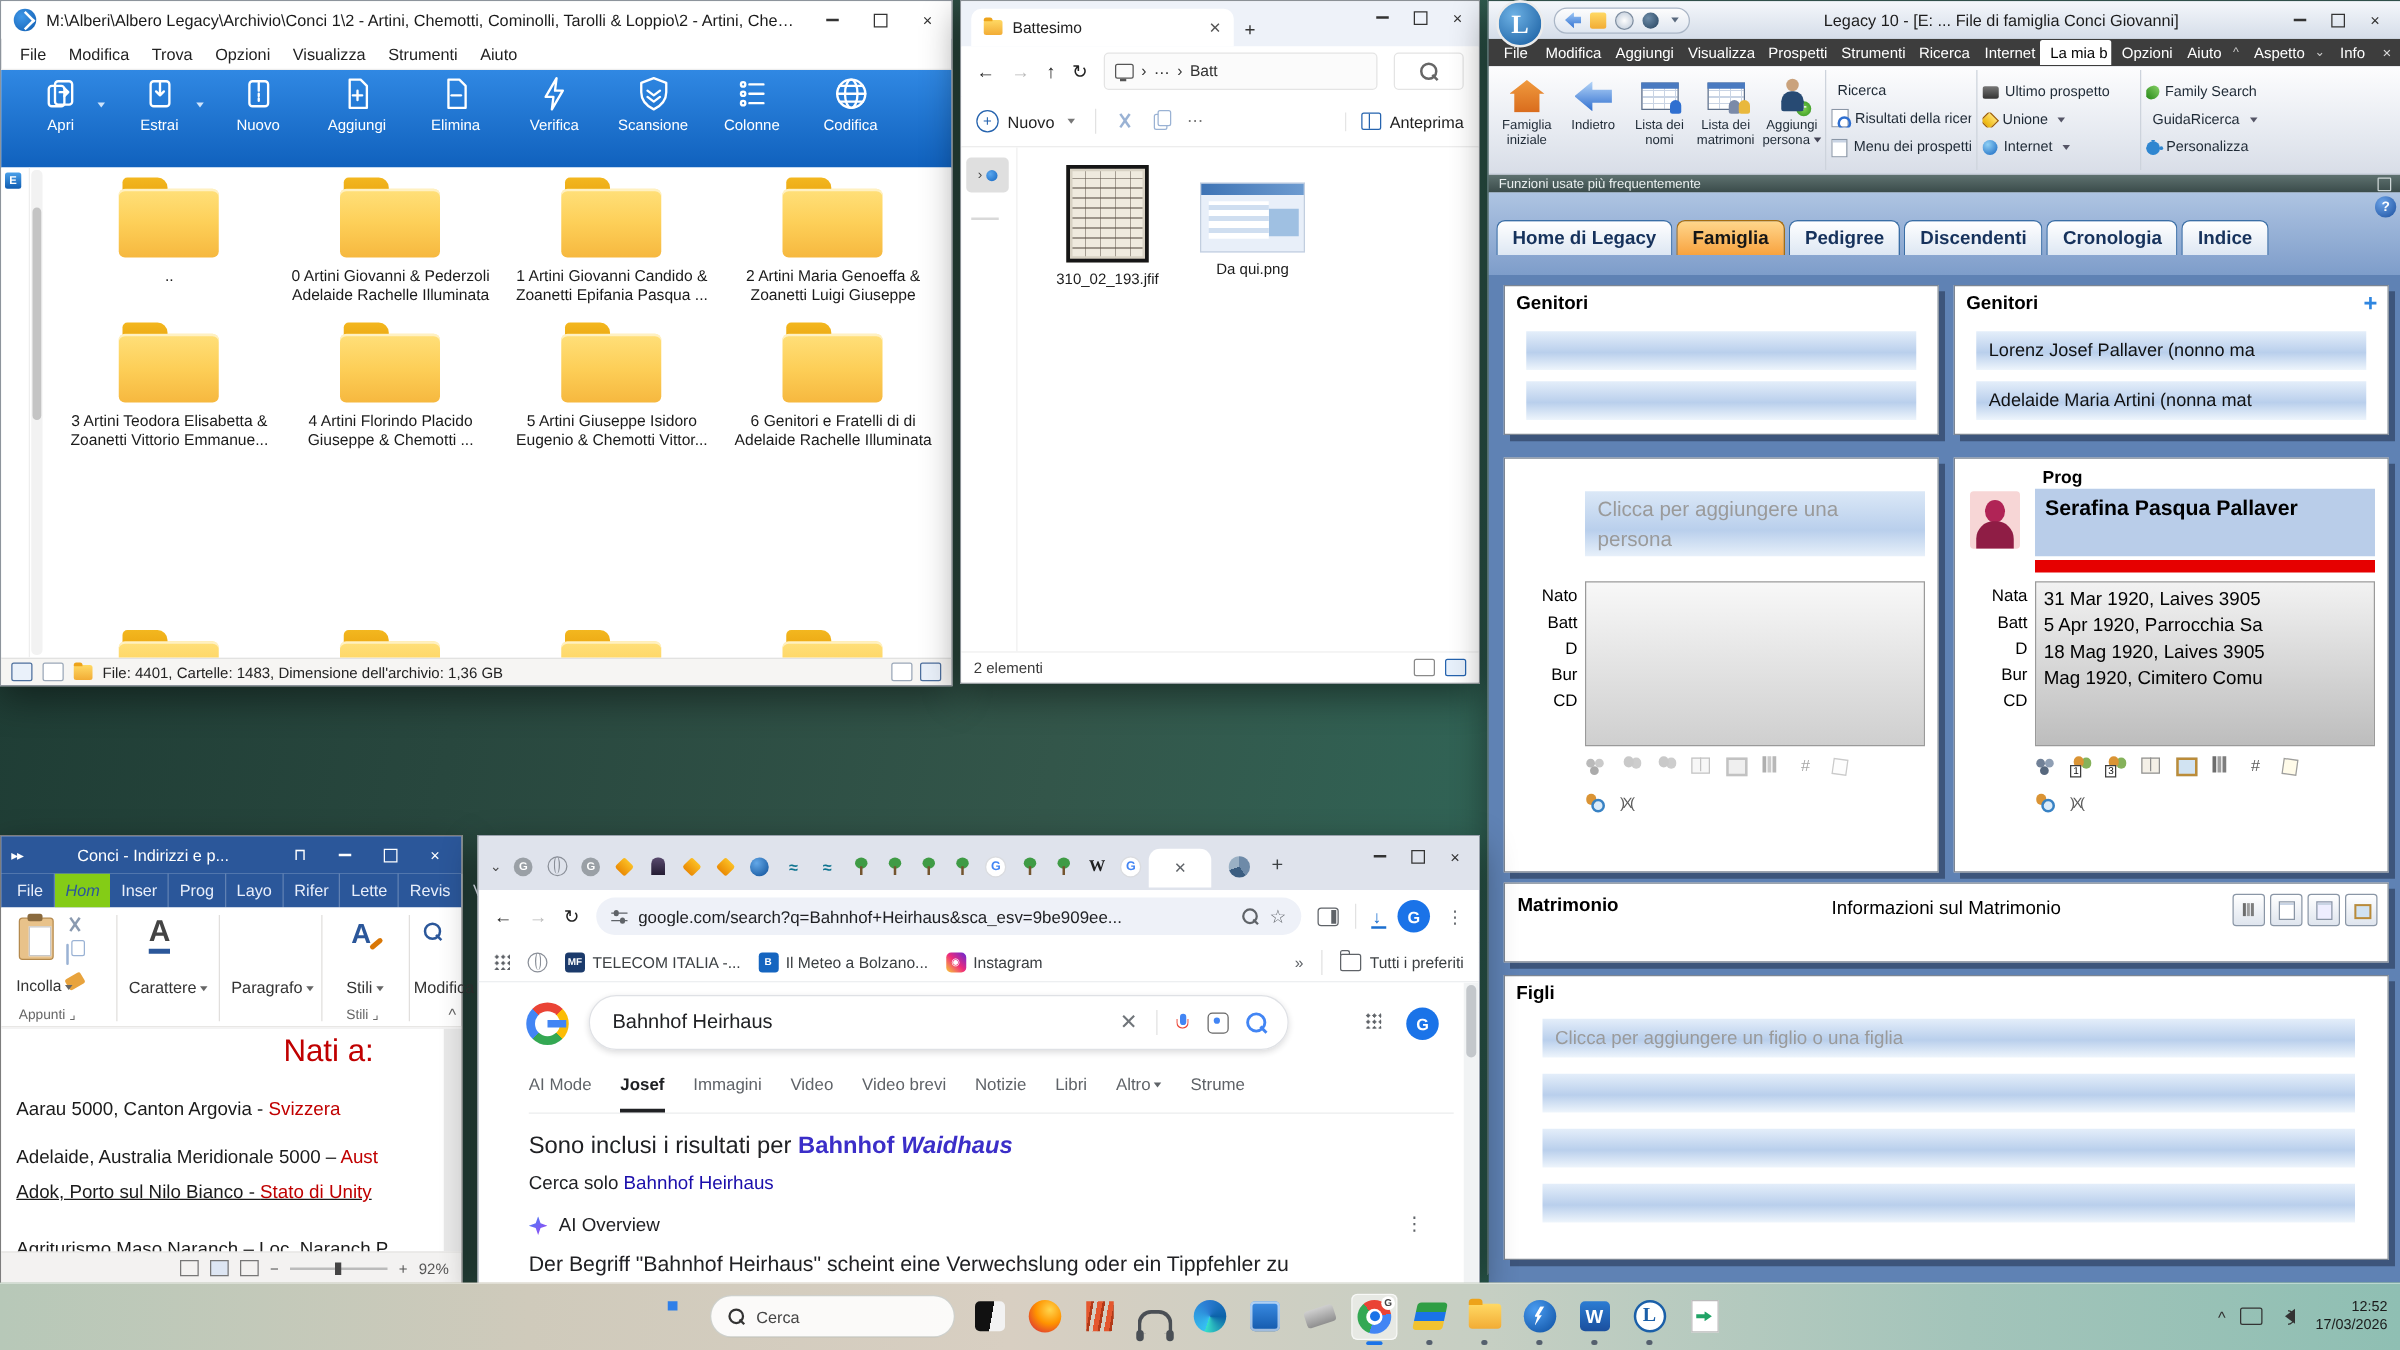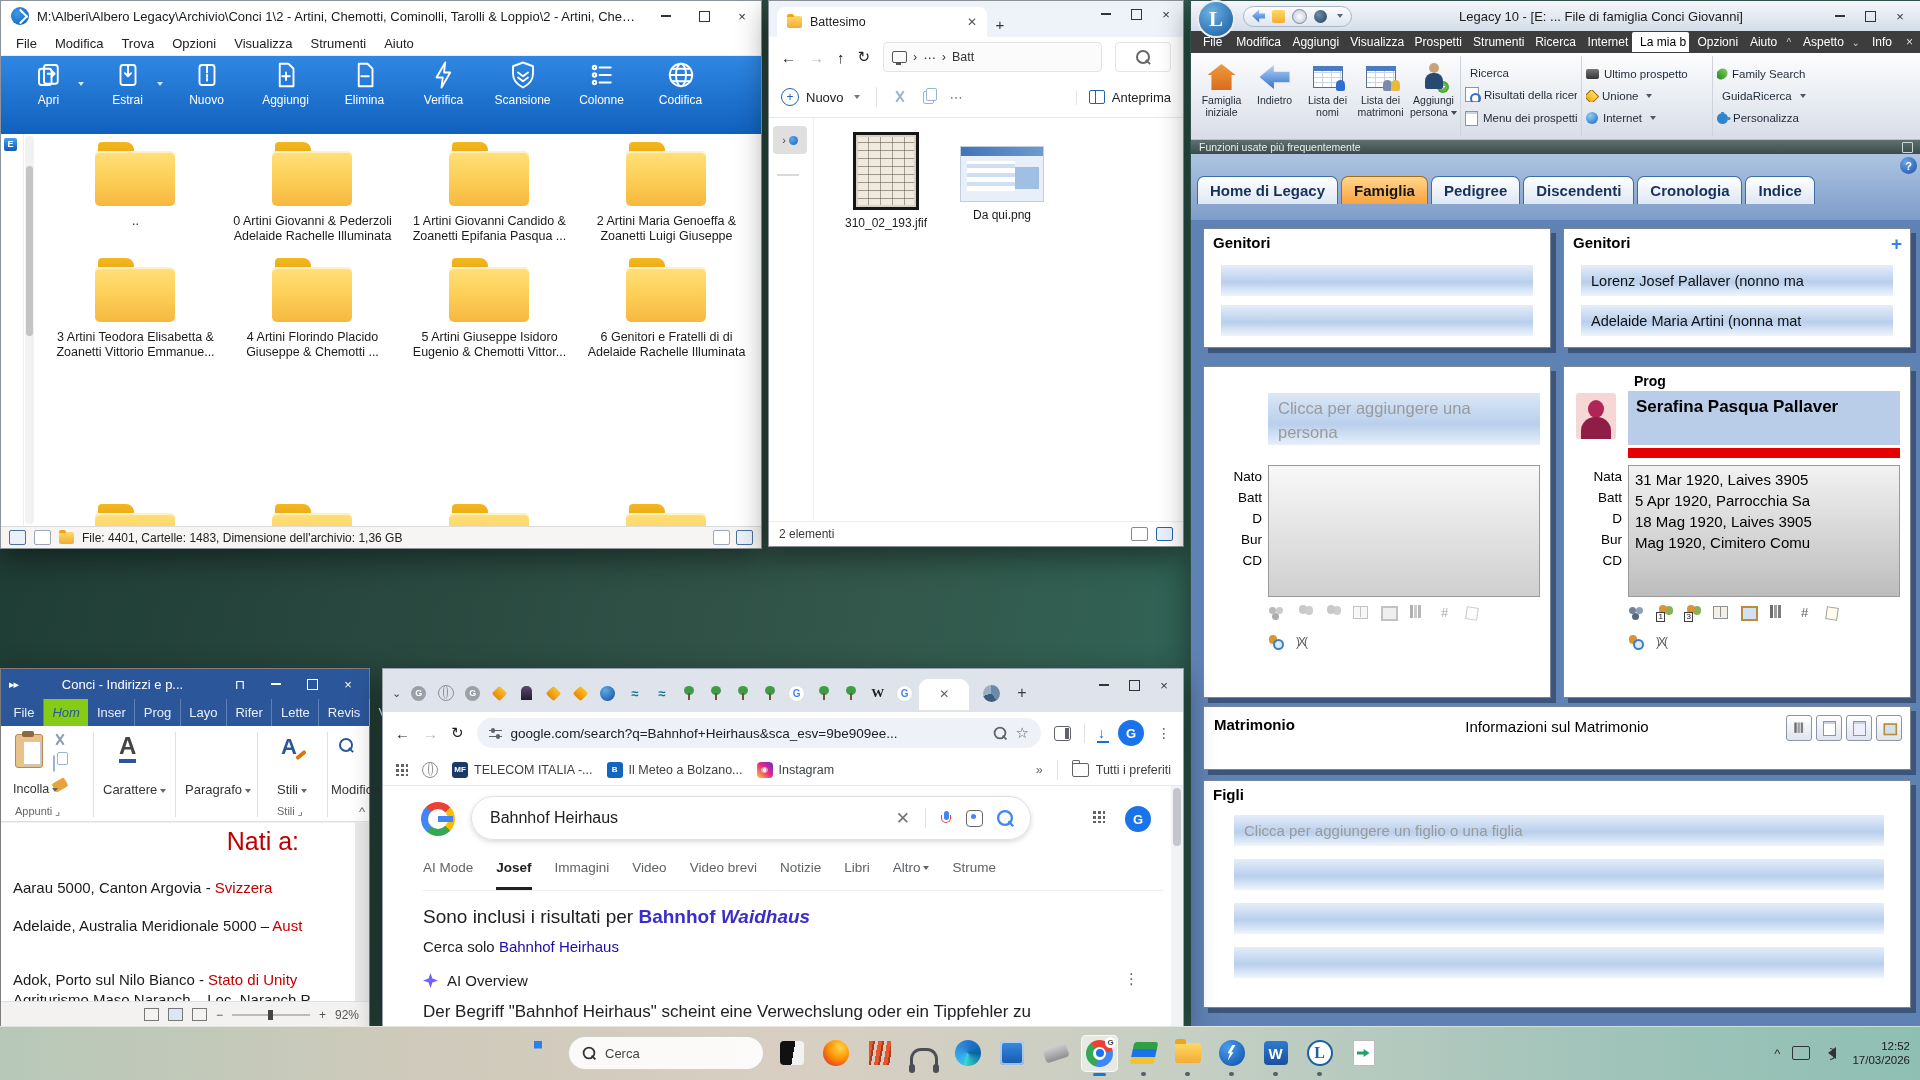--- a/index.html
+++ b/index.html
@@ -910,21 +910,21 @@
       <div class="rib-div" style="left:326px;"></div>
       <div class="wd-small" style="left:338px;top:12px;color:#2b579a;"><span class="mag" style="color:#2b579a;"></span></div>
       <div class="wd-small" style="left:330px;top:56px;color:#333;"><span>Modifica</span></div>
       <div class="wd-small" style="right:4px;bottom:2px;color:#666;">^</div>
     </div>
     <div class="wd-doc">
       <div class="pagegray"></div>
       <div class="wd-head">Nati a:</div>
       <div class="wd-line" style="top:56px;" id="wdL0"><span>Aarau 5000, Canton Argovia - </span><span class="red">Svizzera</span></div>
       <div class="wd-line" style="top:94px;" id="wdL1"><span>Adelaide, Australia Meridionale 5000 – </span><span class="red">Aust</span></div>
-      <div class="wd-line" style="top:148px;" id="wdL2"><span>Adok, Porto sul Nilo Bianco - </span><span class="red">Stato di Unity</span></div>
+      <div class="wd-line" style="top:122px;text-decoration:underline;" id="wdL2"><span>Adok, Porto sul Nilo Bianco - </span><span class="red">Stato di Unity</span></div>
       <div class="wd-line" style="top:168px;" id="wdL3"><span>Agriturismo Maso Naranch – Loc. Naranch P</span></div>
     </div>
     <div class="wd-status">
       <span class="wds-ic"></span>
       <span class="wds-ic" style="background:#dde6f3;"></span>
       <span class="wds-ic"></span>
       <span>−</span>
       <span class="zoomtrack">
           <span class="zoomthumb"></span>
         </span>

